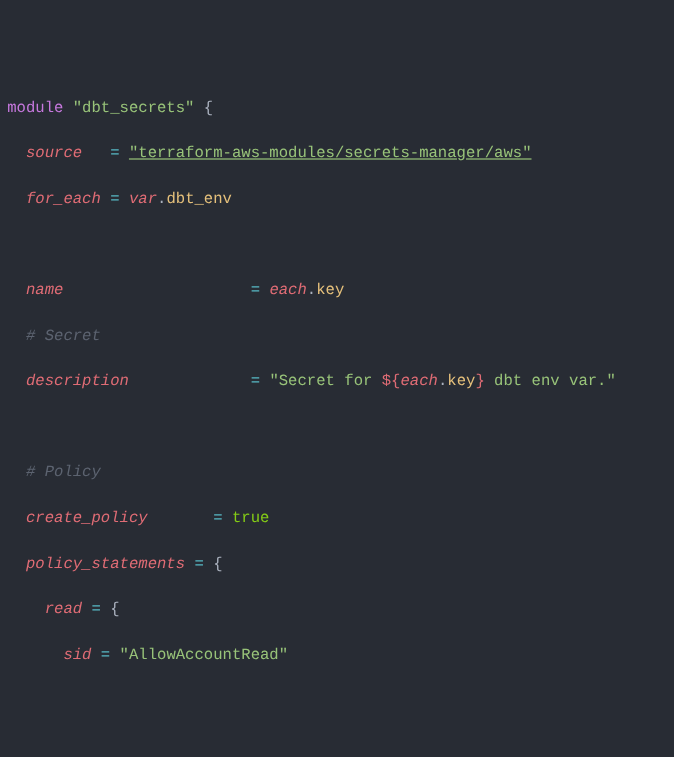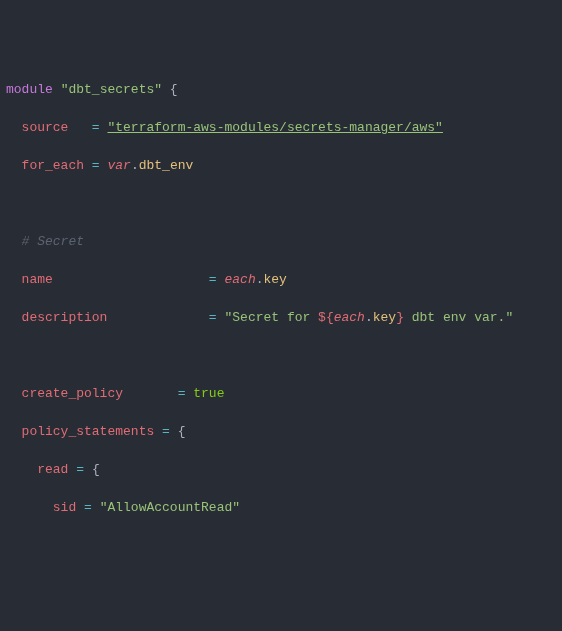--- a/index.html
+++ b/index.html
@@ -18,42 +18,43 @@
       overflow: hidden;
     }
     .line {
       display: block;
     }
     .kw { color: #c678dd; margin-top: 44px; }
     .str { color: #98c379; }
     .str-link { color: #98c379; text-decoration: underline; text-decoration-color: #98c379; }
     .punct { color: #abb2bf; }
     .eq { color: #56b6c2; }
-    .prop { color: #e06c75; }
+    .prop { color: #e06c75; font-style: italic; }
     .var { color: #e06c75; font-style: italic; }
     .num { color: #d19a66; }
     .bool { color: #84cc16; }
     .comment { color: #5c6370; font-style: italic; }
     .dot { color: #abb2bf; }
     .attr { color: #e5c07b; font-family: Liberation Mono, monospace; }
     .interp { color: #e06c75; }
   </style>
 </head>
 <body>
 
 
 
 <div><span class="line"><span class="kw">module</span> <span class="str">"dbt_secrets"</span> <span class="punct">{</span></span>
 <span class="line">  <span class="prop">source</span>   <span class="eq">=</span> <span class="str-link">"terraform-aws-modules/secrets-manager/aws"</span></span>
 <span class="line">  <span class="prop">for_each</span> <span class="eq">=</span> <span class="var">var</span><span class="dot">.</span><span class="attr">dbt_env</span></span>
 <span class="line"> </span>
+<span class="line">  <span class="prop">name</span>                    <span class="eq">=</span> <span class="var">each</span><span class="dot">.</span><span class="attr">key</span></span>
 <span class="line">  <span class="comment"># Secret</span></span>
-<span class="line">  <span class="prop">name</span>                    <span class="eq">=</span> <span class="var">each</span><span class="dot">.</span><span class="attr">key</span></span>
 <span class="line">  <span class="prop">description</span>             <span class="eq">=</span> <span class="str">"Secret for </span><span class="interp">${</span><span class="var">each</span><span class="dot">.</span><span class="attr">key</span><span class="interp">}</span><span class="str"> dbt env var."</span></span>
 <span class="line"> </span>
+<span class="line">  <span class="comment"># Policy</span></span>
 <span class="line">  <span class="prop">create_policy</span>       <span class="eq">=</span> <span class="bool">true</span></span>
 <span class="line">  <span class="prop">policy_statements</span> <span class="eq">=</span> <span class="punct">{</span></span>
 <span class="line">    <span class="prop">read</span> <span class="eq">=</span> <span class="punct">{</span></span>
 <span class="line">      <span class="prop">sid</span> <span class="eq">=</span> <span class="str">"AllowAccountRead"</span></span>
 
 
 
 
 
 

